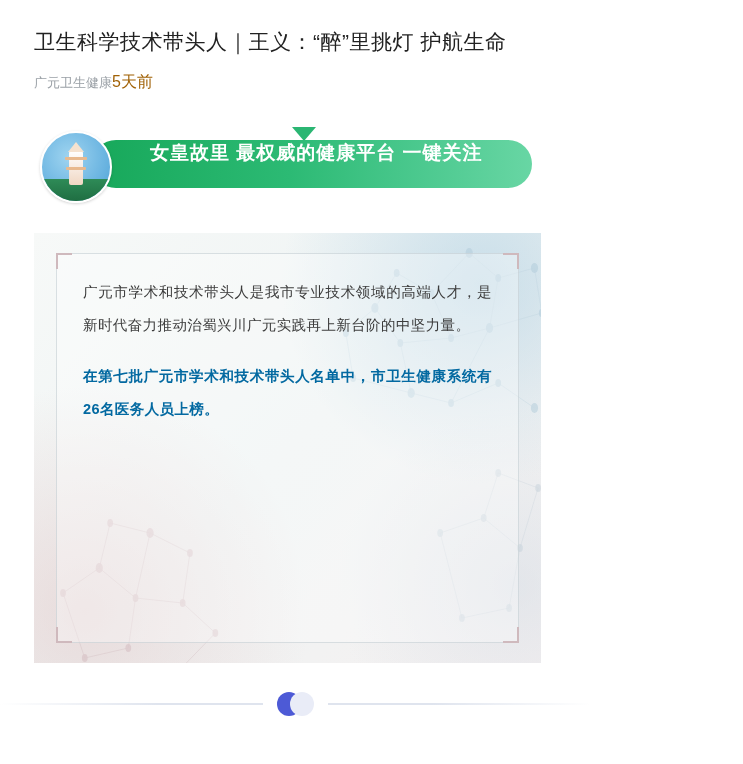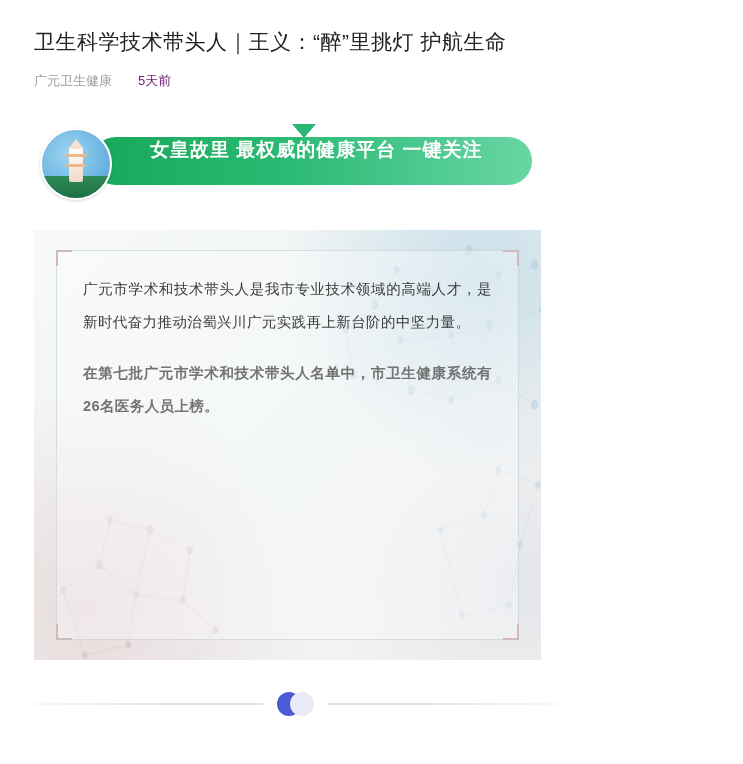--- a/index.html
+++ b/index.html
@@ -31,29 +31,29 @@
     line-height: 32px;
     color: #222222;
     font-weight: normal;
     letter-spacing: 0.5px;
     margin: 0;
   }
   .meta-row {
     margin-top: 14px;
     display: flex;
     align-items: center;
-    gap: 26px;
+    gap: 0;
   }
   .meta-source {
     font-size: 13px;
     color: #9aa0a6;
   }
   .meta-time {
-    font-size: 13px;
-    color: #701a75;
+    font-size: 16px;
+    color: #a16207;
   }
 
   
   .banner-wrap {
     position: relative;
     margin-top: 34px;
     height: 100px;
     padding-left: 34px;
   }
   .banner-pointer {
@@ -191,21 +191,21 @@
 
   .para {
     font-size: 14.5px;
     line-height: 33px;
     color: #3c3c3c;
     margin: 0 0 18px 0;
     text-align: justify;
     letter-spacing: 0.4px;
   }
   .para.highlight {
-    color: #737373;
+    color: #0369a1;
     font-weight: bold;
     margin-bottom: 20px;
   }
   .para.last {
     margin-bottom: 0;
   }
 
   
   .footer {
     position: absolute;

